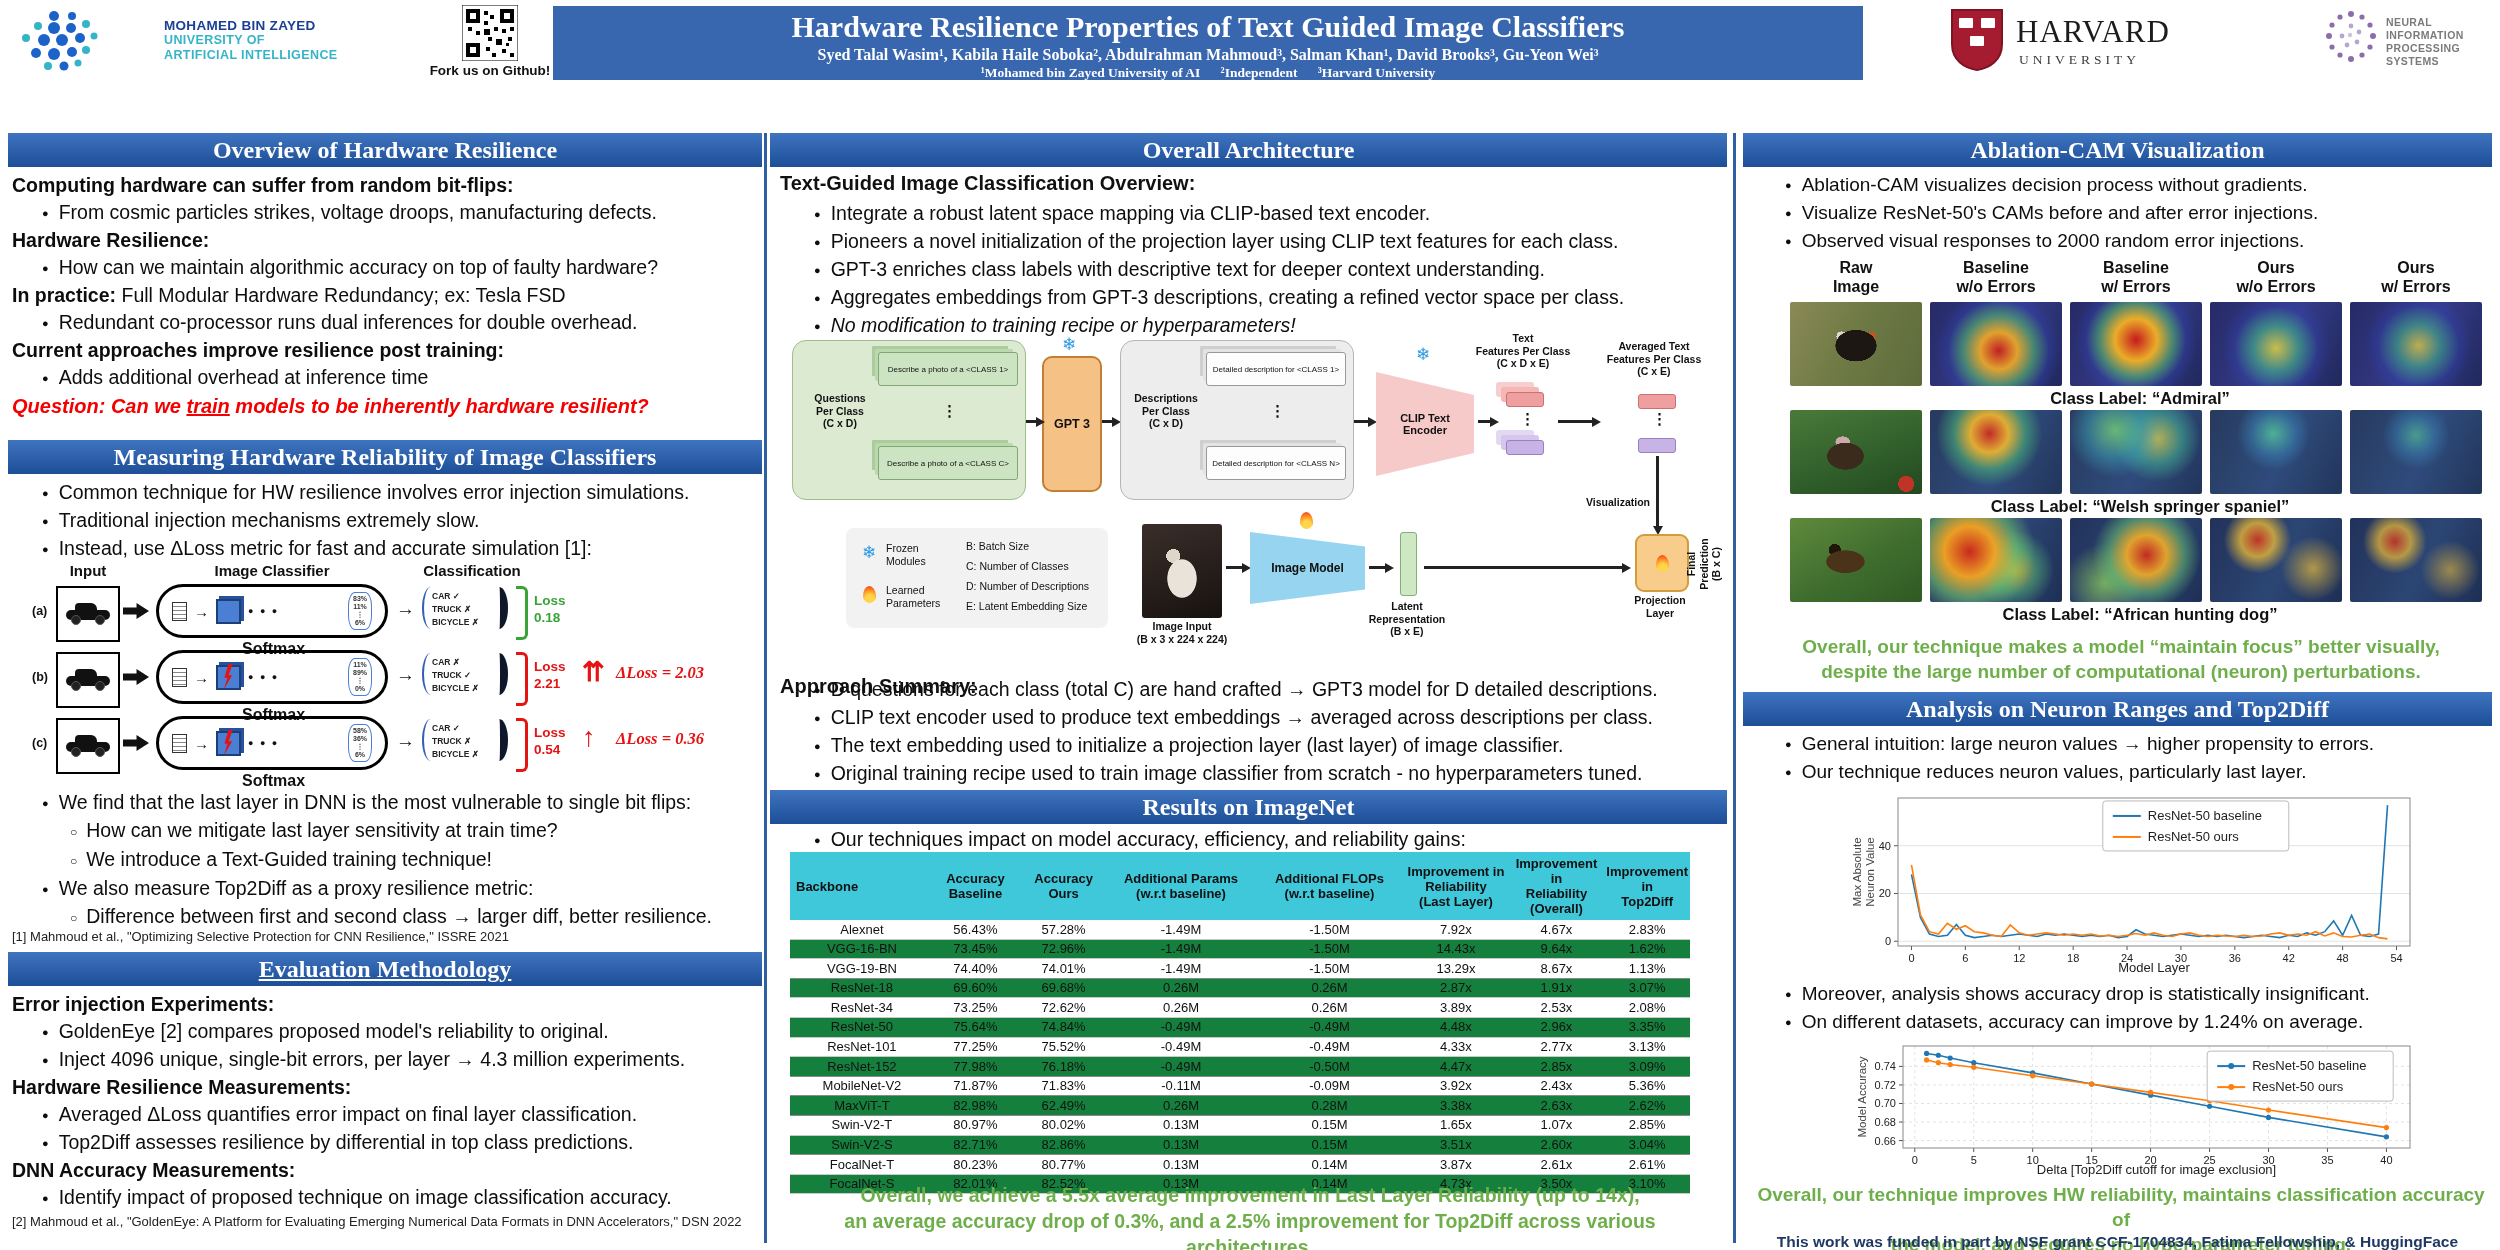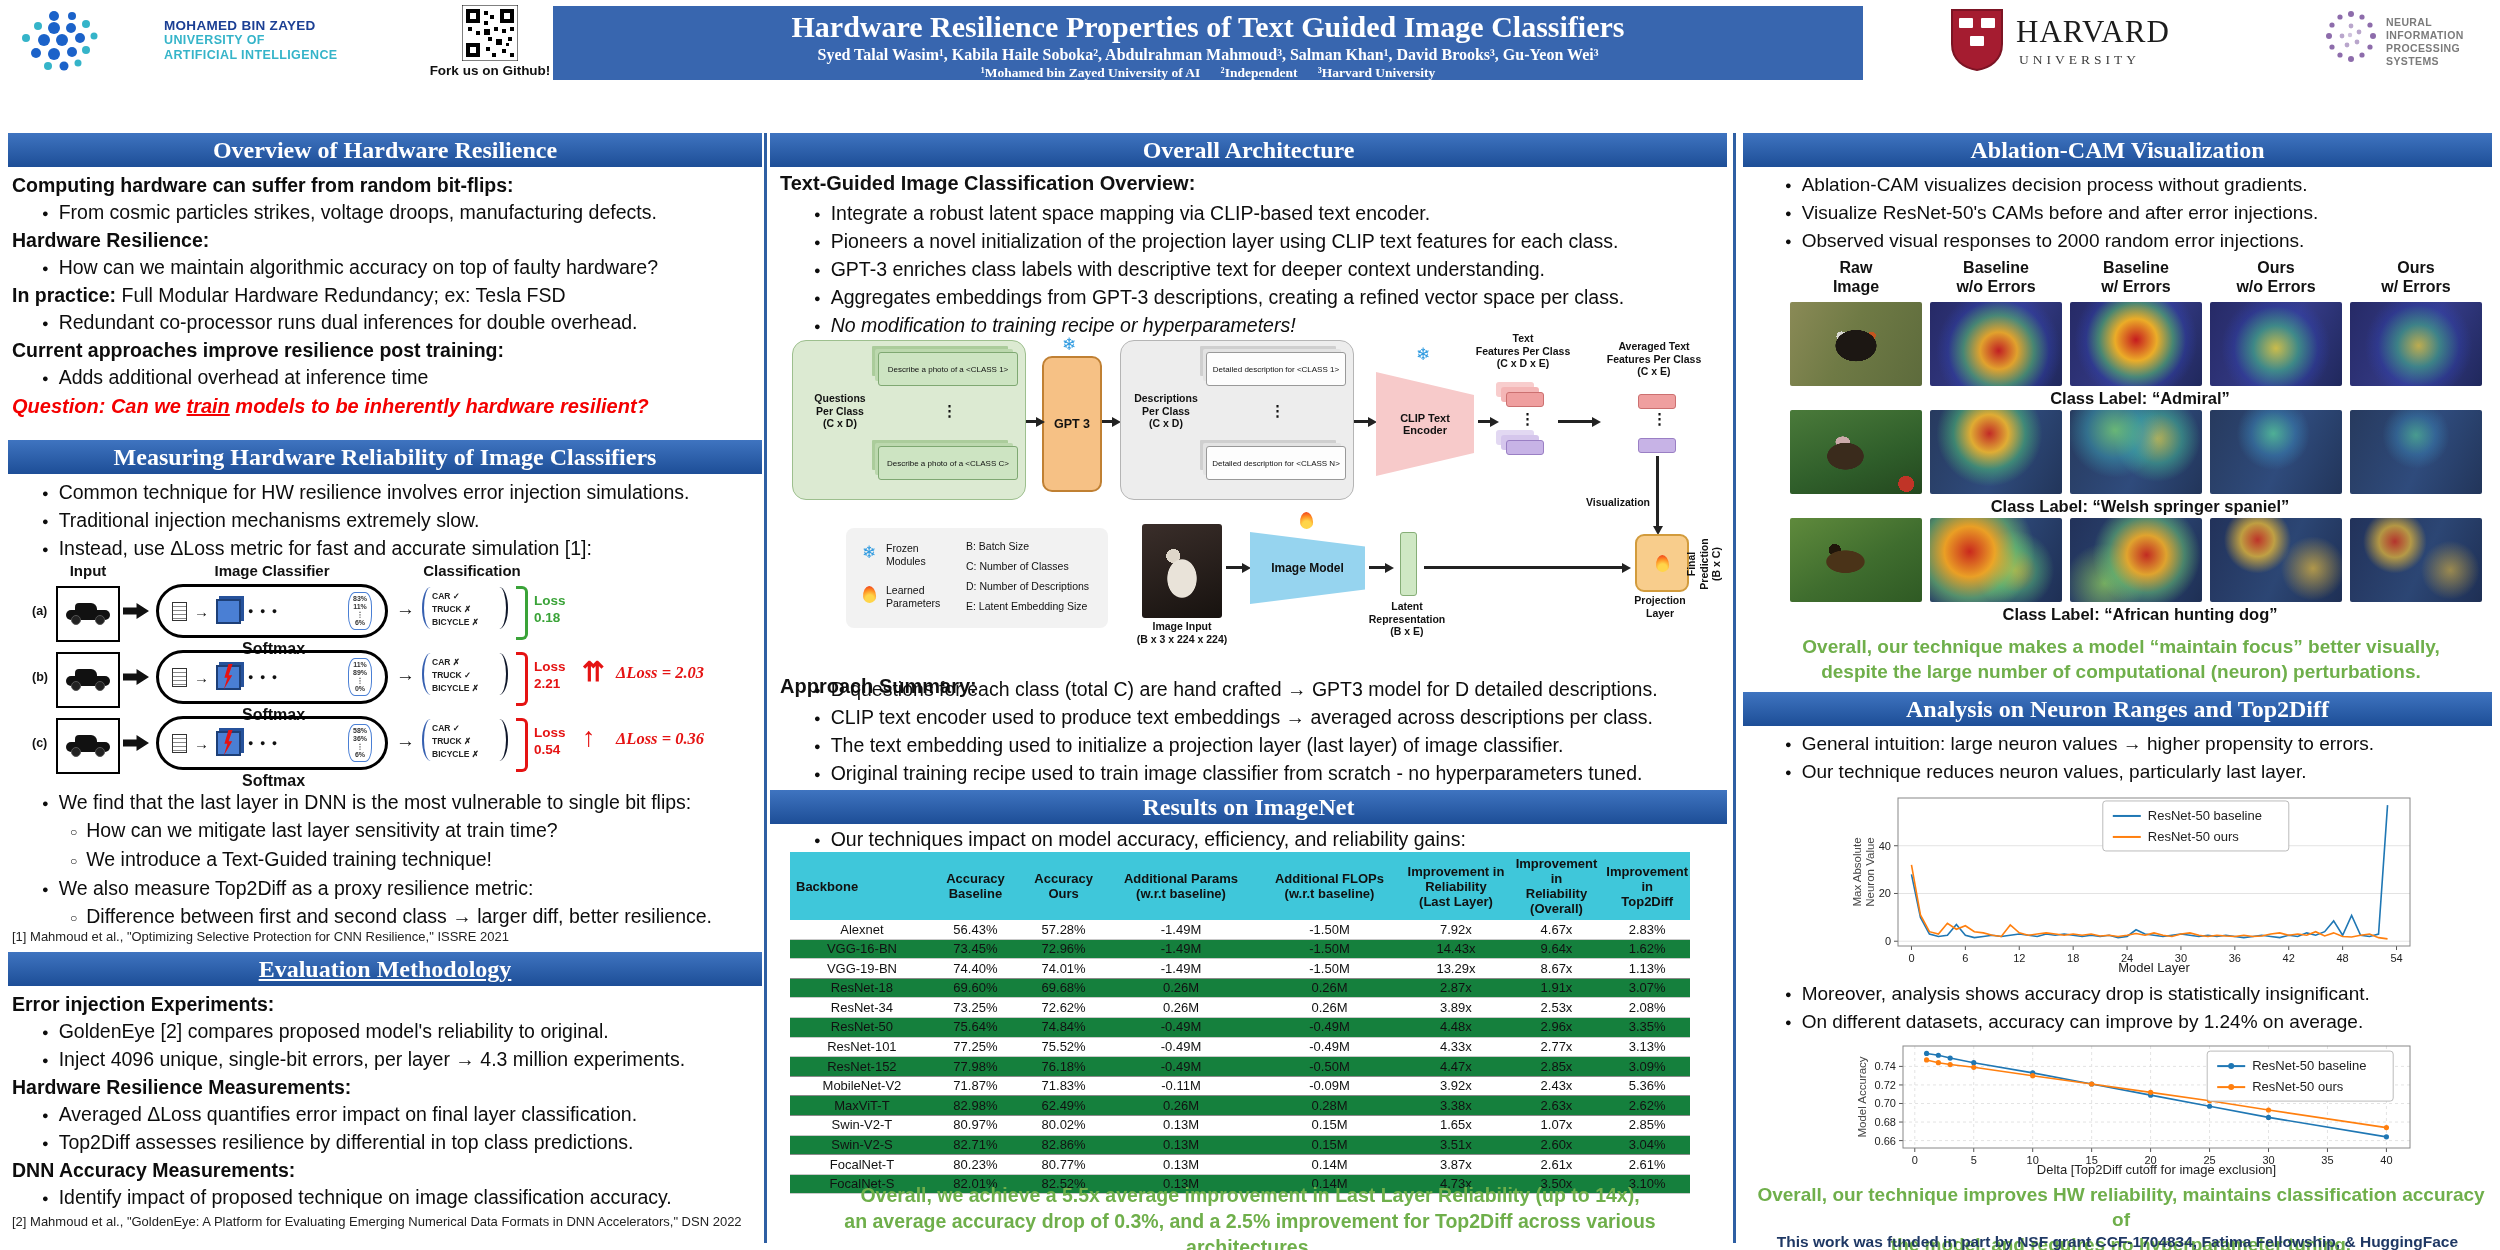--- a/index.html
+++ b/index.html
@@ -64,21 +64,21 @@
   .mini{font-size:15px;font-weight:bold;}
   .cube{width:21px;height:21px;background:#4a7fd4;border:2px solid #1d3f77;box-shadow:3px -3px 0 #26529b;position:relative;}
   .bolt{position:absolute;left:4px;top:-3px;width:12px;height:26px;background:#e51313;
         clip-path:polygon(55% 0,20% 55%,45% 55%,15% 100%,85% 45%,55% 45%,90% 0);}
   .dots{font-size:9px;letter-spacing:2px;}
   .smx{margin-left:auto;font-size:7px;line-height:8px;font-weight:bold;color:#333;border:1.5px solid #4a7fd4;
        border-radius:7px/14px;padding:2px 4px;text-align:center;}
   .dl-smxlab{position:absolute;left:212px;top:56px;width:60px;text-align:center;font-weight:bold;font-size:16px;}
   .mini2{position:absolute;left:366px;top:14px;font-size:19px;font-weight:bold;}
   .dl-cls{position:absolute;left:392px;top:3px;width:86px;height:42px;font-size:8.5px;line-height:13px;font-weight:bold;
-          color:#222;padding:3px 8px;border-left:2px solid #355fb0;border-right:2px solid #0f172a;border-radius:10px/24px;box-sizing:border-box;}
+          color:#222;padding:3px 8px;border-left:2px solid #355fb0;border-right:8px solid #0f172a;border-radius:10px/24px;box-sizing:border-box;}
   .dl-brk{position:absolute;left:486px;top:2px;width:9px;height:48px;border-right:3px solid;border-top:3px solid;border-bottom:3px solid;border-radius:0 6px 6px 0;}
   .ok{color:#3aa338;border-color:#3aa338;}
   .bad{color:#e51313;border-color:#e51313;}
   .dl-loss{position:absolute;left:504px;top:8px;font-size:13.5px;font-weight:bold;line-height:17px;}
   .dl-arr{position:absolute;left:552px;top:6px;font-size:27px;font-weight:bold;color:#e51313;}
   .dl-delta{position:absolute;left:586px;top:13px;font-size:16.5px;font-weight:bold;font-style:italic;color:#e51313;
             font-family:"Liberation Serif",serif;}
 
   
   .arch{position:absolute;left:790px;top:336px;width:930px;height:308px;font-size:10.5px;}

